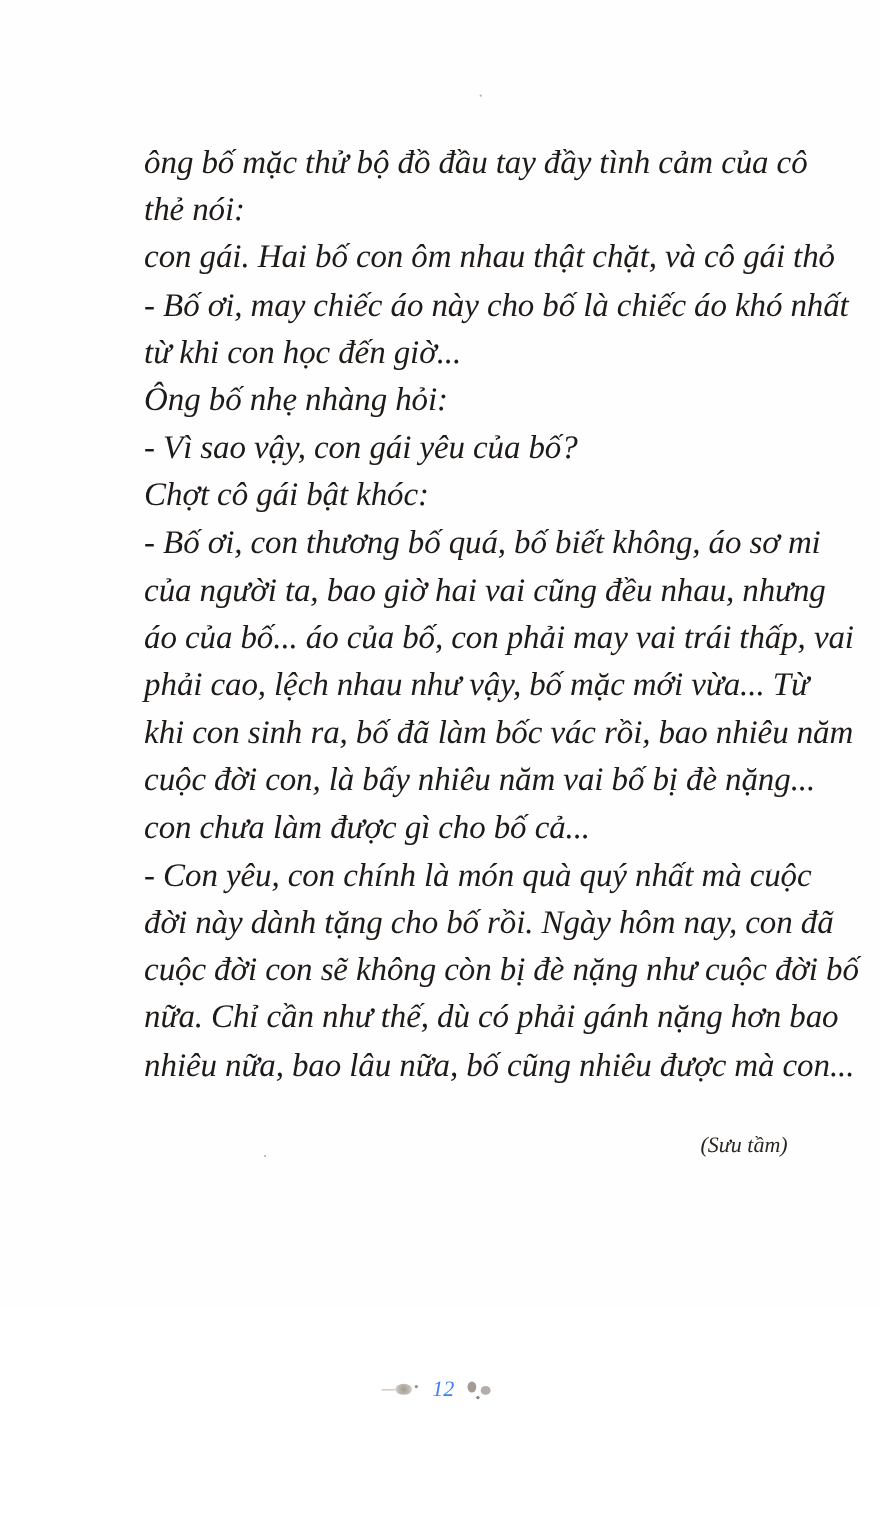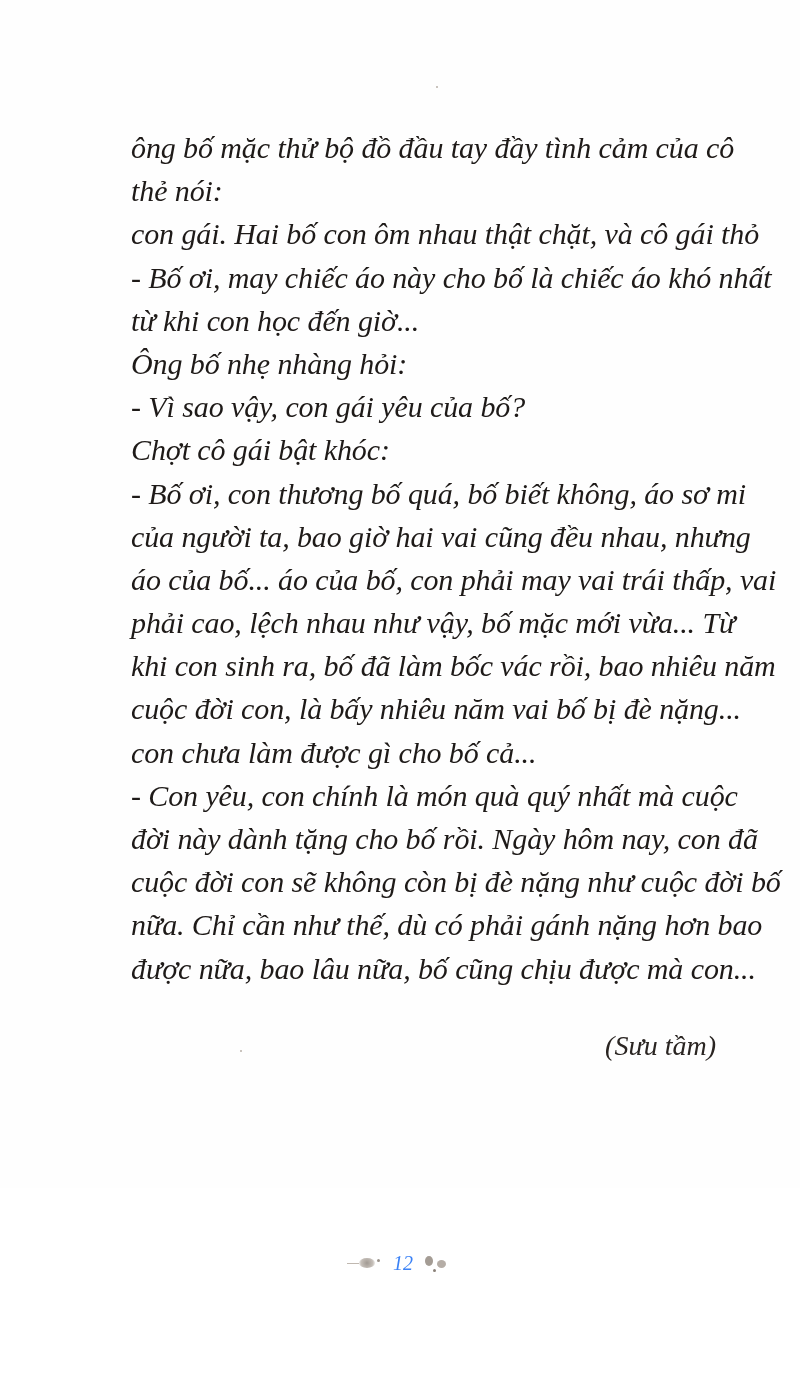--- a/index.html
+++ b/index.html
@@ -35,21 +35,21 @@
       height: 43.2px;
       white-space: nowrap;
       letter-spacing: -0.1px;
     }
     .attribution {
       position: absolute;
       right: 84px;
       top: 1030px;
       font-family: "Liberation Serif", "DejaVu Serif", serif;
       font-style: italic;
-      font-size: 28px;
+      font-size: 20px;
       color: #2a2522;
     }
     .footer {
       position: absolute;
       left: 0;
       top: 1248px;
       width: 800px;
       height: 30px;
       display: flex;
       justify-content: center;
@@ -145,21 +145,21 @@
     <div class="line">của người ta, bao giờ hai vai cũng đều nhau, nhưng</div>
     <div class="line">áo của bố... áo của bố, con phải may vai trái thấp, vai</div>
     <div class="line">phải cao, lệch nhau như vậy, bố mặc mới vừa... Từ</div>
     <div class="line">khi con sinh ra, bố đã làm bốc vác rồi, bao nhiêu năm</div>
     <div class="line">cuộc đời con, là bấy nhiêu năm vai bố bị đè nặng...</div>
     <div class="line">con chưa làm được gì cho bố cả...</div>
     <div class="line">- Con yêu, con chính là món quà quý nhất mà cuộc</div>
     <div class="line">đời này dành tặng cho bố rồi. Ngày hôm nay, con đã</div>
     <div class="line">cuộc đời con sẽ không còn bị đè nặng như cuộc đời bố</div>
     <div class="line">nữa. Chỉ cần như thế, dù có phải gánh nặng hơn bao</div>
-    <div class="line">được nữa, bao lâu nữa, bố cũng chịu được mà con...</div>
+    <div class="line">nhiêu nữa, bao lâu nữa, bố cũng nhiêu được mà con...</div>
   </div>
 
   <div class="attribution">(Sưu tầm)</div>
 
   <div class="footer">
     <span class="ornament ornament-left">
       <span class="dash"></span>
       <span class="blob"></span>
       <span class="dot"></span>
     </span>

